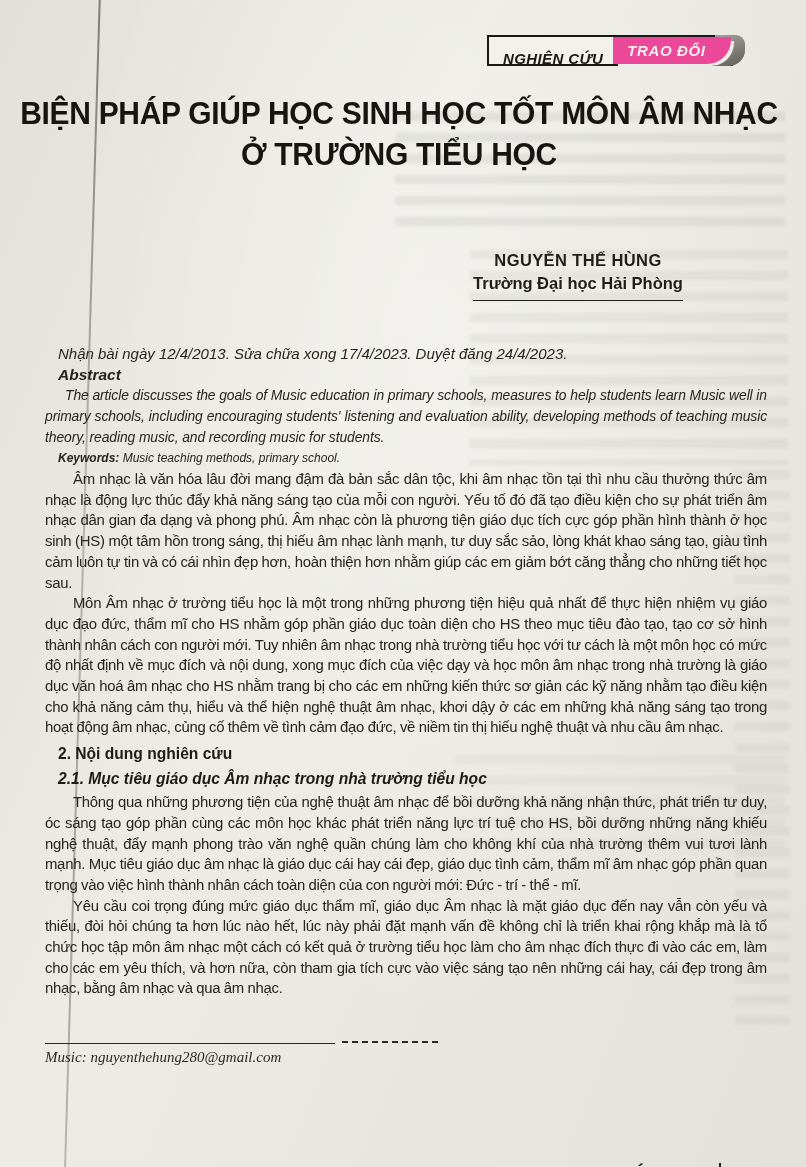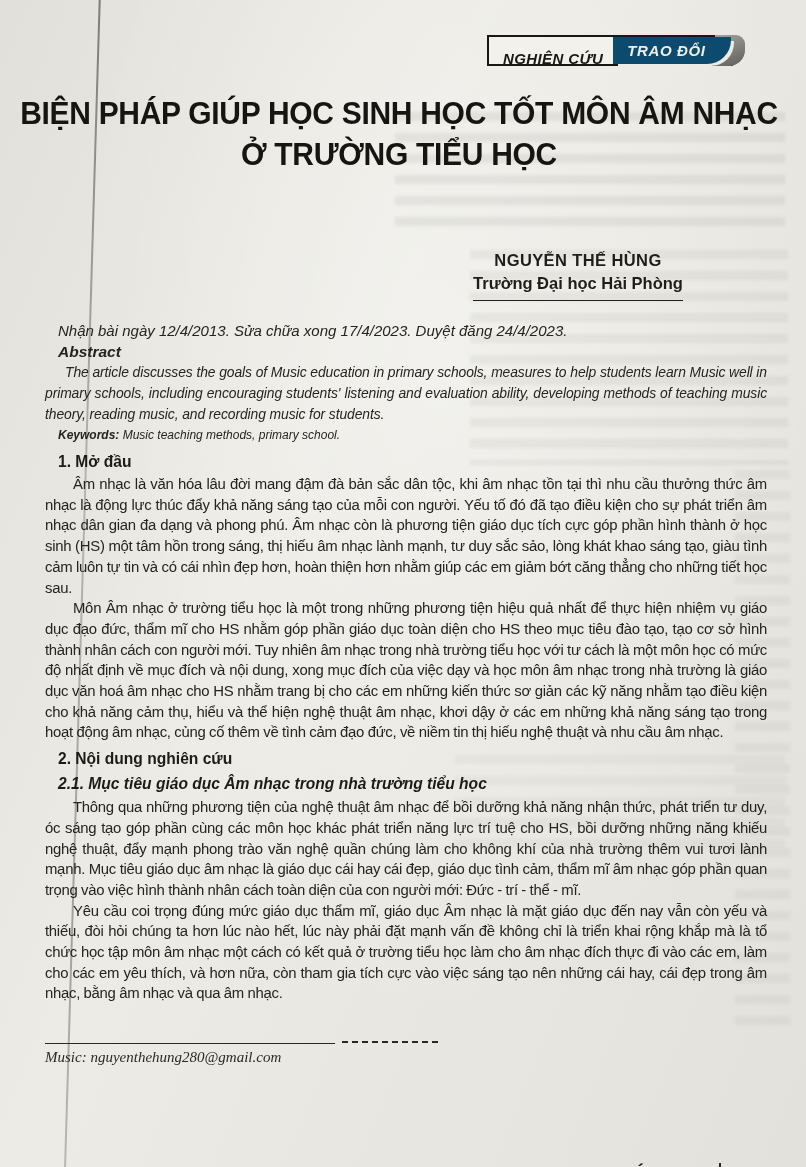--- a/index.html
+++ b/index.html
@@ -43,21 +43,21 @@
   .badge-left{
     display:flex;align-items:center;
     padding:16px 10px 0 14px;
     font-weight:bold;font-style:italic;font-size:15px;letter-spacing:.4px;
     color:#191814;white-space:nowrap;
   }
   .badge-right{
     position:relative;z-index:2;
     display:flex;align-items:center;
     padding:0 26px 0 14px;
-    background:#0c4a6e;color:#f0eee9;
+    background:#ec4899;color:#f0eee9;
     font-weight:bold;font-style:italic;font-size:15px;letter-spacing:.6px;
     border-radius:0 0 24px 0;
     box-shadow:4px 3px 0 -1px #edebe6;
     white-space:nowrap;
   }
   .badge-tail{
     position:absolute;right:-14px;top:-2px;bottom:-2px;width:30px;z-index:1;
     background:linear-gradient(160deg,#a3a29c,#5f5e58);
     border-radius:0 9px 16px 0;
   }
@@ -73,21 +73,21 @@
   
   .author{position:absolute;top:251px;left:392px;width:372px;text-align:center;}
   .author-name{font-weight:bold;font-size:16.5px;letter-spacing:.4px;color:#201e1a;}
   .author-aff{
     display:inline-block;margin-top:4px;
     font-weight:bold;font-size:16.5px;color:#201e1a;
     border-bottom:1.6px solid #23211d;padding-bottom:7px;
   }
 
   
-  .body-col{position:absolute;top:320px;left:45px;width:722px;}
+  .body-col{position:absolute;top:343px;left:45px;width:722px;}
   .meta{font-style:italic;font-size:15px;line-height:21px;margin:0 0 0 13px;color:#26241f;}
   .abs-head{font-style:italic;font-weight:bold;font-size:15.5px;line-height:21px;margin-left:13px;}
   .abs-body{
     margin:0;font-style:italic;font-size:13.9px;letter-spacing:-.1px;
     line-height:21px;text-align:justify;text-indent:20px;color:#26241f;
   }
   .kw{margin:0 0 0 13px;font-style:italic;font-size:12px;line-height:21px;color:#26241f;}
   .kw b{font-weight:bold;}
   .h2{font-size:15.6px;font-weight:bold;margin:5px 0 2px 13px;line-height:21px;color:#1d1b17;}
   .h3{font-size:15.6px;font-weight:bold;font-style:italic;margin:4px 0 3px 13px;line-height:21px;color:#1d1b17;}
@@ -147,21 +147,20 @@
     <div class="author-name">NGUYỄN THẾ HÙNG</div>
     <div class="author-aff">Trường Đại học Hải Phòng</div>
   </div>
 
   <div class="body-col">
     <p class="meta">Nhận bài ngày 12/4/2013. Sửa chữa xong 17/4/2023. Duyệt đăng 24/4/2023.</p>
     <div class="abs-head">Abstract</div>
     <p class="abs-body">The article discusses the goals of Music education in primary schools, measures to help students learn Music well in primary schools, including encouraging students' listening and evaluation ability, developing methods of teaching music theory, reading music, and recording music for students.</p>
     <p class="kw"><b>Keywords:</b><span> Music teaching methods, primary school.</span></p>
 
-    <div class="h2">1. Mở đầu</div>
     <p class="para">Âm nhạc là văn hóa lâu đời mang đậm đà bản sắc dân tộc, khi âm nhạc tồn tại thì nhu cầu thưởng thức âm nhạc là động lực thúc đẩy khả năng sáng tạo của mỗi con người. Yếu tố đó đã tạo điều kiện cho sự phát triển âm nhạc dân gian đa dạng và phong phú. Âm nhạc còn là phương tiện giáo dục tích cực góp phần hình thành ở học sinh (HS) một tâm hồn trong sáng, thị hiếu âm nhạc lành mạnh, tư duy sắc sảo, lòng khát khao sáng tạo, giàu tình cảm luôn tự tin và có cái nhìn đẹp hơn, hoàn thiện hơn nhằm giúp các em giảm bớt căng thẳng cho những tiết học sau.</p>
     <p class="para">Môn Âm nhạc ở trường tiểu học là một trong những phương tiện hiệu quả nhất để thực hiện nhiệm vụ giáo dục đạo đức, thẩm mĩ cho HS nhằm góp phần giáo dục toàn diện cho HS theo mục tiêu đào tạo, tạo cơ sở hình thành nhân cách con người mới. Tuy nhiên âm nhạc trong nhà trường tiểu học với tư cách là một môn học có mức độ nhất định về mục đích và nội dung, xong mục đích của việc dạy và học môn âm nhạc trong nhà trường là giáo dục văn hoá âm nhạc cho HS nhằm trang bị cho các em những kiến thức sơ giản các kỹ năng nhằm tạo điều kiện cho khả năng cảm thụ, hiểu và thể hiện nghệ thuật âm nhạc, khơi dậy ở các em những khả năng sáng tạo trong hoạt động âm nhạc, củng cố thêm về tình cảm đạo đức, về niềm tin thị hiếu nghệ thuật và nhu cầu âm nhạc.</p>
 
     <div class="h2">2. Nội dung nghiên cứu</div>
     <div class="h3">2.1. Mục tiêu giáo dục Âm nhạc trong nhà trường tiểu học</div>
     <p class="para">Thông qua những phương tiện của nghệ thuật âm nhạc để bồi dưỡng khả năng nhận thức, phát triển tư duy, óc sáng tạo góp phần cùng các môn học khác phát triển năng lực trí tuệ cho HS, bồi dưỡng những năng khiếu nghệ thuật, đẩy mạnh phong trào văn nghệ quần chúng làm cho không khí của nhà trường thêm vui tươi lành mạnh. Mục tiêu giáo dục âm nhạc là giáo dục cái hay cái đẹp, giáo dục tình cảm, thẩm mĩ âm nhạc góp phần quan trọng vào việc hình thành nhân cách toàn diện của con người mới: Đức - trí - thể - mĩ.</p>
     <p class="para">Yêu cầu coi trọng đúng mức giáo dục thẩm mĩ, giáo dục Âm nhạc là mặt giáo dục đến nay vẫn còn yếu và thiếu, đòi hỏi chúng ta hơn lúc nào hết, lúc này phải đặt mạnh vấn đề không chỉ là triển khai rộng khắp mà là tổ chức học tập môn âm nhạc một cách có kết quả ở trường tiểu học làm cho âm nhạc đích thực đi vào các em, làm cho các em yêu thích, và hơn nữa, còn tham gia tích cực vào việc sáng tạo nên những cái hay, cái đẹp trong âm nhạc, bằng âm nhạc và qua âm nhạc.</p>
   </div>
 
   <div class="fn-rule"></div>

